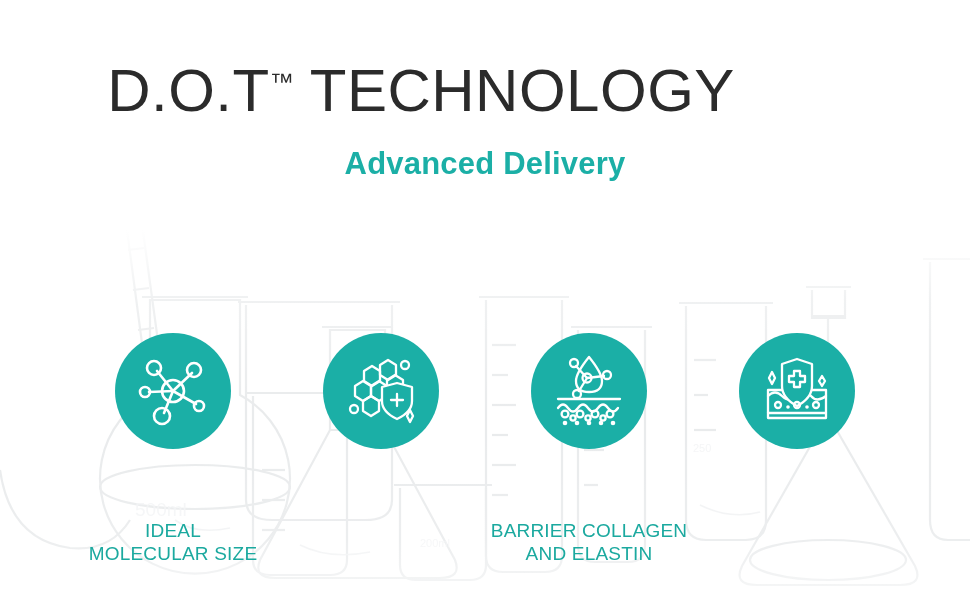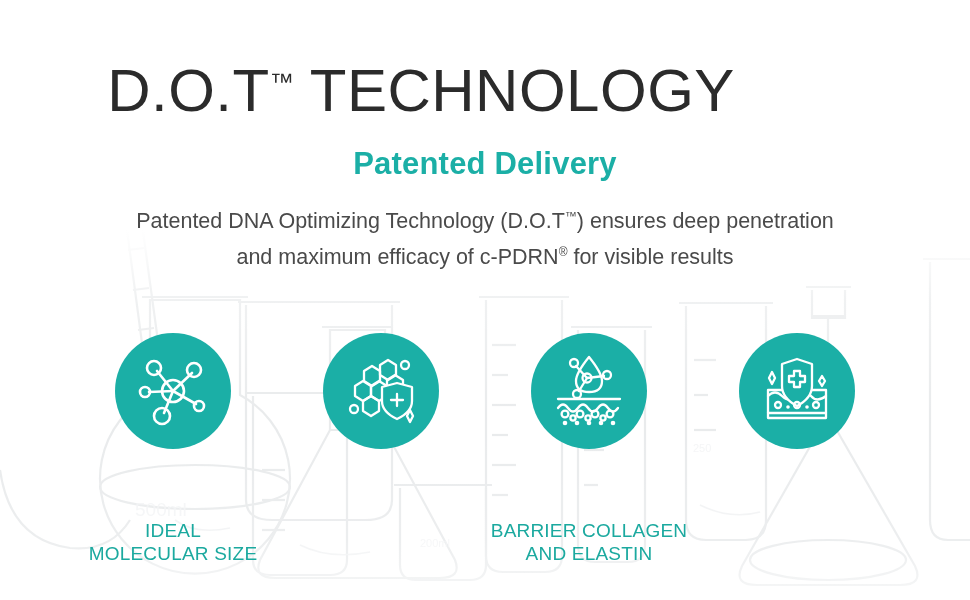--- a/index.html
+++ b/index.html
@@ -233,23 +233,22 @@
         <text x="693" y="452" font-family="Liberation Sans, sans-serif" font-size="11">250</text>
       </g>
     </svg>
   </div>
   <div id="bg-fade"></div>
 
   <div id="content">
 
     <h1 id="title"><span>D.O.T</span><span class="tm">™</span><span> TECHNOLOGY</span></h1>
 
-    <h2 id="subtitle">Patented Delivery</h2>
-
-    <p id="description"><span>Patented DNA Optimizing Technology (D.O.T</span><span class="tm-small">™</span><span>) ensures deep penetration</span><br><span>and maximum efficacy of c-PDRN</span><span class="reg">®</span><span> for visible results</span></p>
+    <h2 id="subtitle">Advanced Delivery</h2>
+
 
     <div id="features">
 
       <div class="feature">
         <div class="feature-circle">
           <span>
             <svg width="74" height="74" viewBox="0 0 74 74" xmlns="http://www.w3.org/2000/svg">
               <g stroke="#ffffff" stroke-width="2.6" fill="none" stroke-linecap="round">
                 <line x1="37" y1="37" x2="21" y2="17"></line>
                 <line x1="37" y1="37" x2="56" y2="19"></line>

